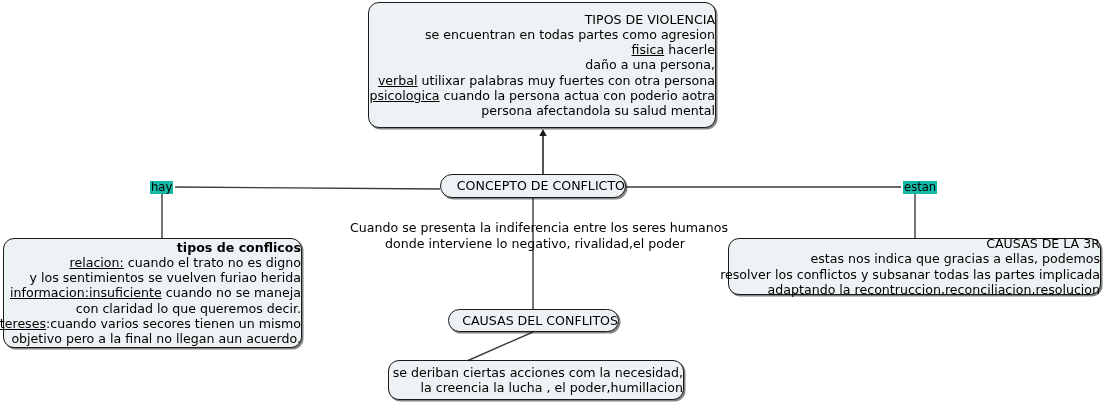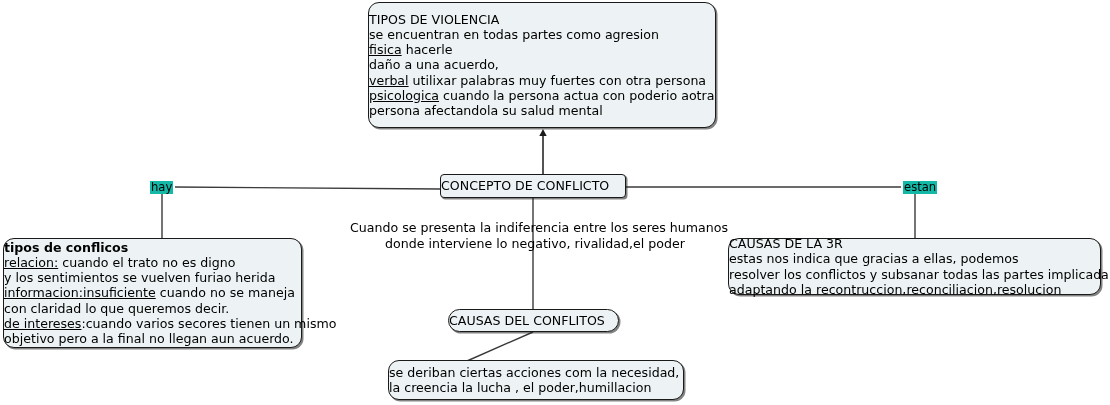--- a/index.html
+++ b/index.html
@@ -29,21 +29,21 @@
     background: #edf3f4;
     border: 1px solid #1a1a1a;
     border-radius: 11px;
     color: #000000;
     text-align: center;
     line-height: 15.2px;
     font-size: 12.6px;
     display: flex;
     flex-direction: column;
     justify-content: center;
-    align-items: flex-start;
+    align-items: flex-end;
     box-shadow: 1.5px 1.5px 0 rgba(30,30,30,0.55);
   }
   .node .line { white-space: nowrap; }
   .node .line.bold { font-weight: bold; }
   .node .u { text-decoration: underline; }
   .plain-text {
     position: absolute;
     color: #000000;
     font-size: 12.6px;
     line-height: 16px;
@@ -55,21 +55,21 @@
     color: #000000;
     font-size: 11.6px;
     line-height: 13px;
     white-space: nowrap;
     background: #14b8a6;
     padding: 0 1px;
   }
 
   
   #node-violencia   { left: 368px; top: 2px;   width: 348px; height: 126px; }
-  #node-concepto    { left: 440px; top: 174px; width: 186px; height: 24px; border-radius: 4px; }
+  #node-concepto    { left: 440px; top: 174px; width: 186px; height: 24px; border-radius: 12px; }
   #node-tipos       { left: 3px;   top: 238px; width: 299px; height: 110px; }
   #node-teoria      { left: 728px; top: 238px; width: 373px; height: 57px; }
   #node-causas      { left: 448px; top: 309px; width: 171px; height: 23px; border-radius: 12px; }
   #node-acciones    { left: 388px; top: 360px; width: 296px; height: 40px; }
 
   #text-concepto-desc { left: 350px; top: 220px; width: 370px; }
   #label-hay   { left: 150px; top: 181px; }
   #label-estan { left: 903px; top: 181px; }
 </style>
 </head>
@@ -94,21 +94,21 @@
 
     <line x1="533" y1="198" x2="533" y2="310" stroke="#3a3a3a" stroke-width="1.4"></line>
 
     <line x1="533" y1="332" x2="467" y2="361" stroke="#3a3a3a" stroke-width="1.4"></line>
   </svg>
 
   <div class="node" id="node-violencia">
     <div class="line">TIPOS DE VIOLENCIA</div>
     <div class="line">se encuentran en todas partes como agresion</div>
     <div class="line"><span class="u">fisica</span><span> hacerle</span></div>
-    <div class="line">daño a una acuerdo,</div>
+    <div class="line">daño a una persona,</div>
     <div class="line"><span class="u">verbal</span><span> utilixar palabras muy fuertes con otra persona</span></div>
     <div class="line"><span class="u">psicologica</span><span> cuando la persona actua con poderio aotra</span></div>
     <div class="line">persona afectandola su salud mental</div>
   </div>
 
   <div class="node" id="node-concepto">
     <div class="line">CONCEPTO DE CONFLICTO</div>
   </div>
 
   <div class="plain-text" id="text-concepto-desc">

